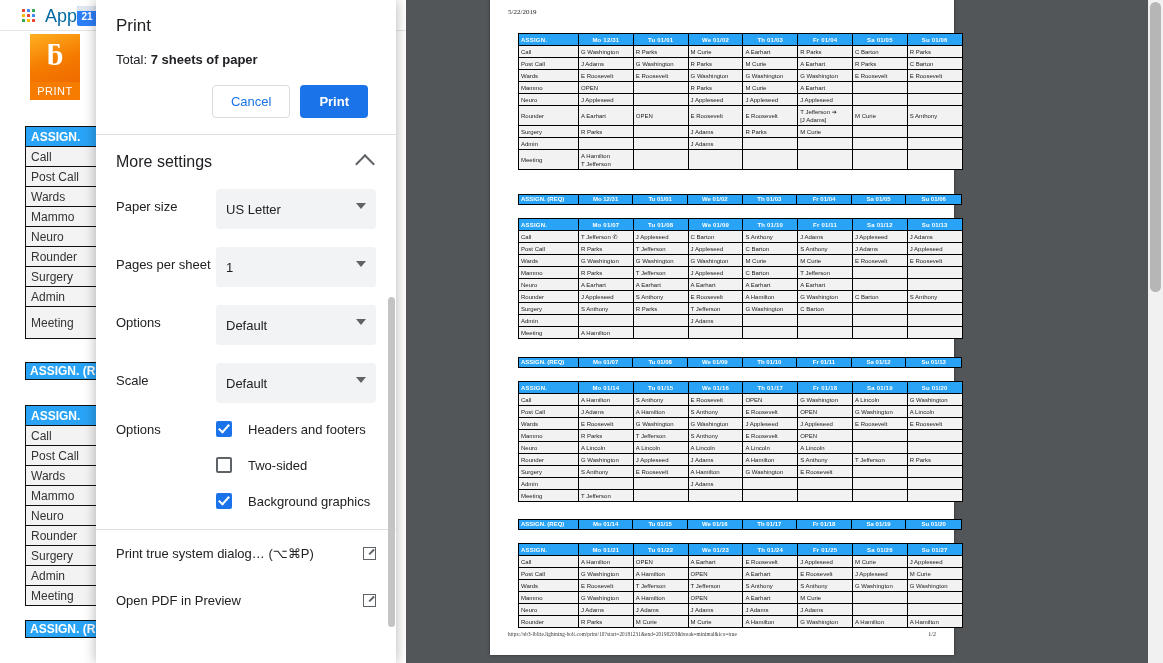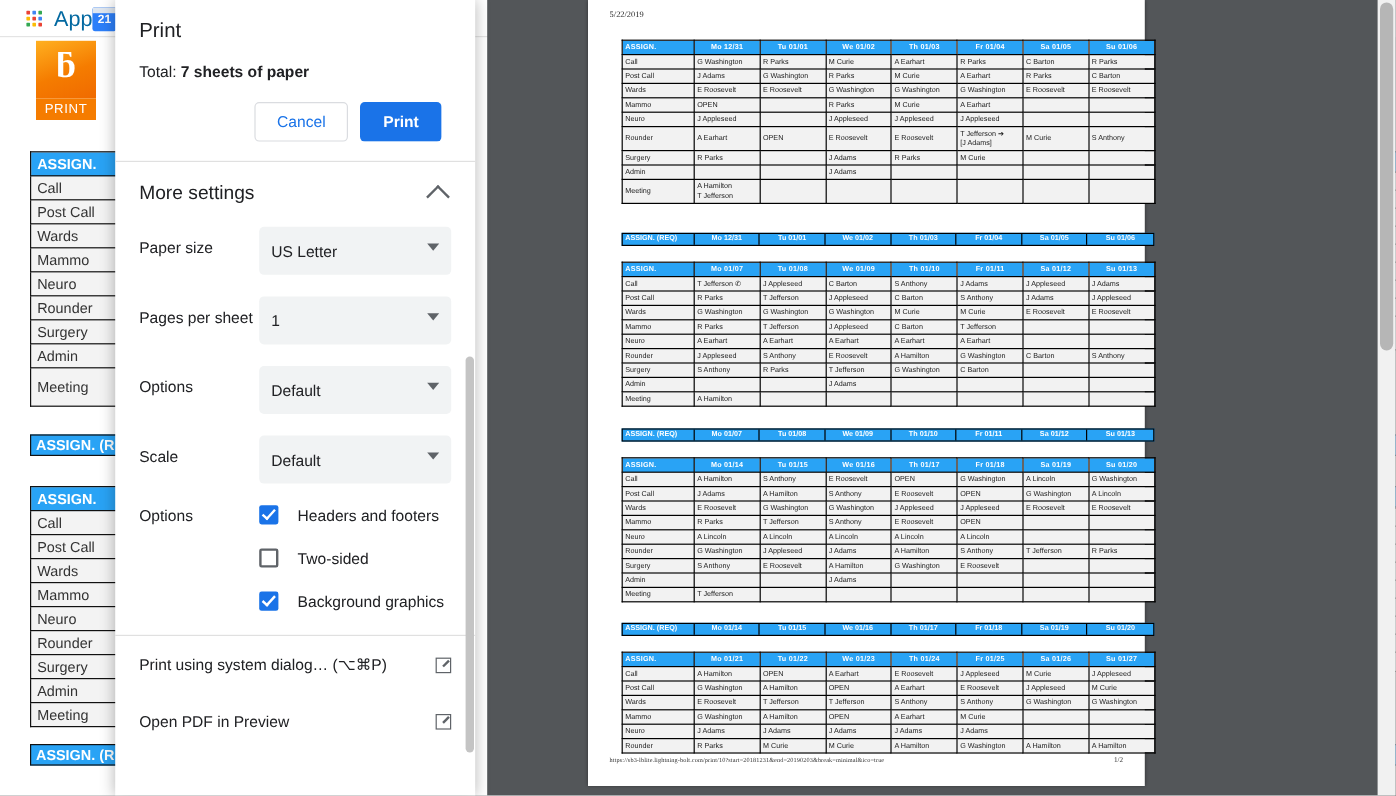--- a/index.html
+++ b/index.html
@@ -787,21 +787,21 @@
       <div class="opt-row">
         <div class="opt-lbl-col"></div>
         <div class="cbx on"></div>
         <div class="opt-text">Background graphics</div>
       </div>
     </div>
 
   <div class="dlg-divider"></div>
   <div id="links-list">
       <div class="link-row">
-        <span>Print using system dialog… (⌥⌘P)</span>
+        <span>Print true system dialog… (⌥⌘P)</span>
         <span class="ext"></span>
       </div>
       <div class="link-row">
         <span>Open PDF in Preview</span>
         <span class="ext"></span>
       </div>
     </div>
 
   <div class="dlg-scroll">
     <div class="dlg-thumb"></div>

